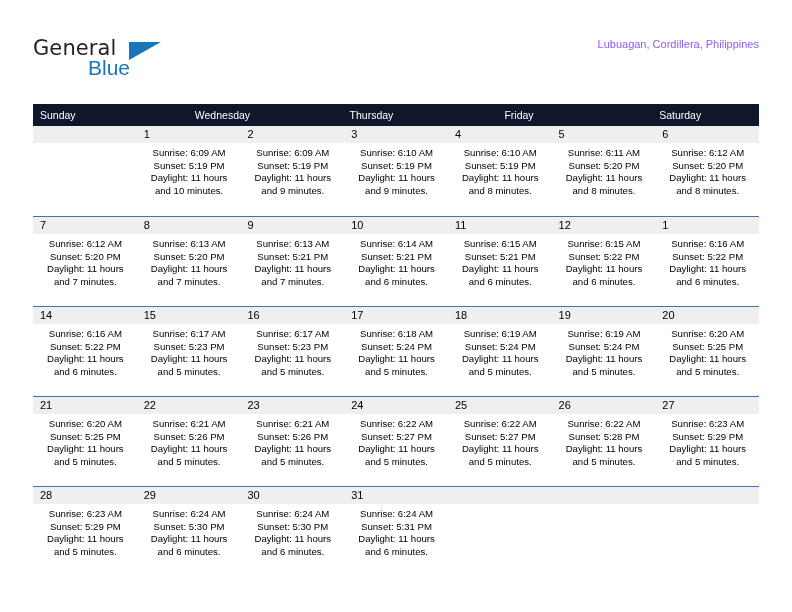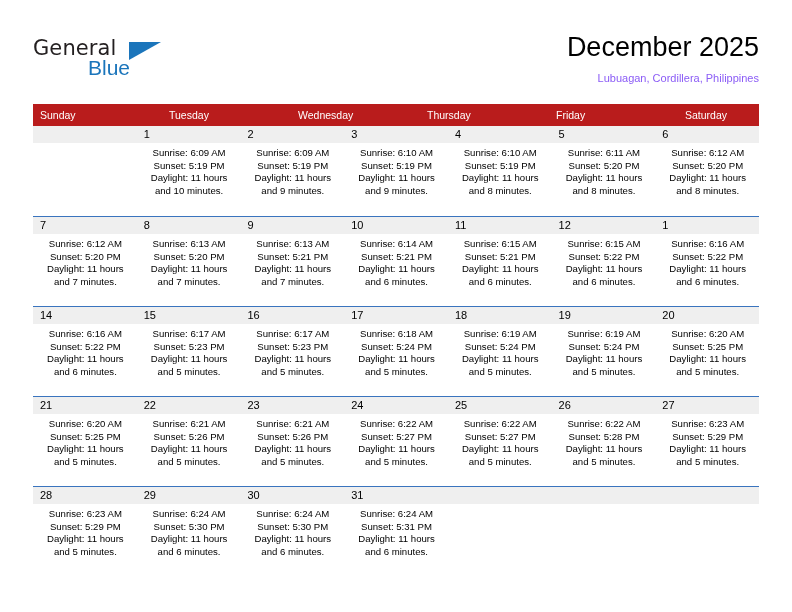--- a/index.html
+++ b/index.html
@@ -93,21 +93,21 @@
   
   .calendar {
     position: absolute;
     left: 33px;
     top: 104px;
     width: 726px;
   }
   .weekdays {
     display: flex;
     width: 100%;
-    background: #b91c1c;
+    background: #0f172a;
     gap: 48px;
   }
   .weekday {
     flex: 1 1 0;
     min-width: 0;
     color: #ffffff;
     font-size: 10.5px;
     line-height: 12px;
     padding: 5px 0 5px 7px;
     font-family: "Liberation Sans", sans-serif;
@@ -156,31 +156,29 @@
 
   <div class="top-bar">
 
     <div class="logo">
       <span class="logo-general">General</span>
       <span class="logo-tri"></span>
       <span class="logo-blue">Blue</span>
     </div>
 
     <div class="title-block">
-      <div class="cal-title">December 2025</div>
       <div class="cal-subtitle">Lubuagan, Cordillera, Philippines</div>
     </div>
 
   </div>
 
   <div class="calendar">
 
     <div class="weekdays">
       <div class="weekday">Sunday</div>
-      <div class="weekday">Tuesday</div>
       <div class="weekday">Wednesday</div>
       <div class="weekday">Thursday</div>
       <div class="weekday">Friday</div>
       <div class="weekday">Saturday</div>
     </div>
 
     <div id="weeks-container">
         <div class="week">
           <div class="daycell empty">
             <div class="dnum"></div>

